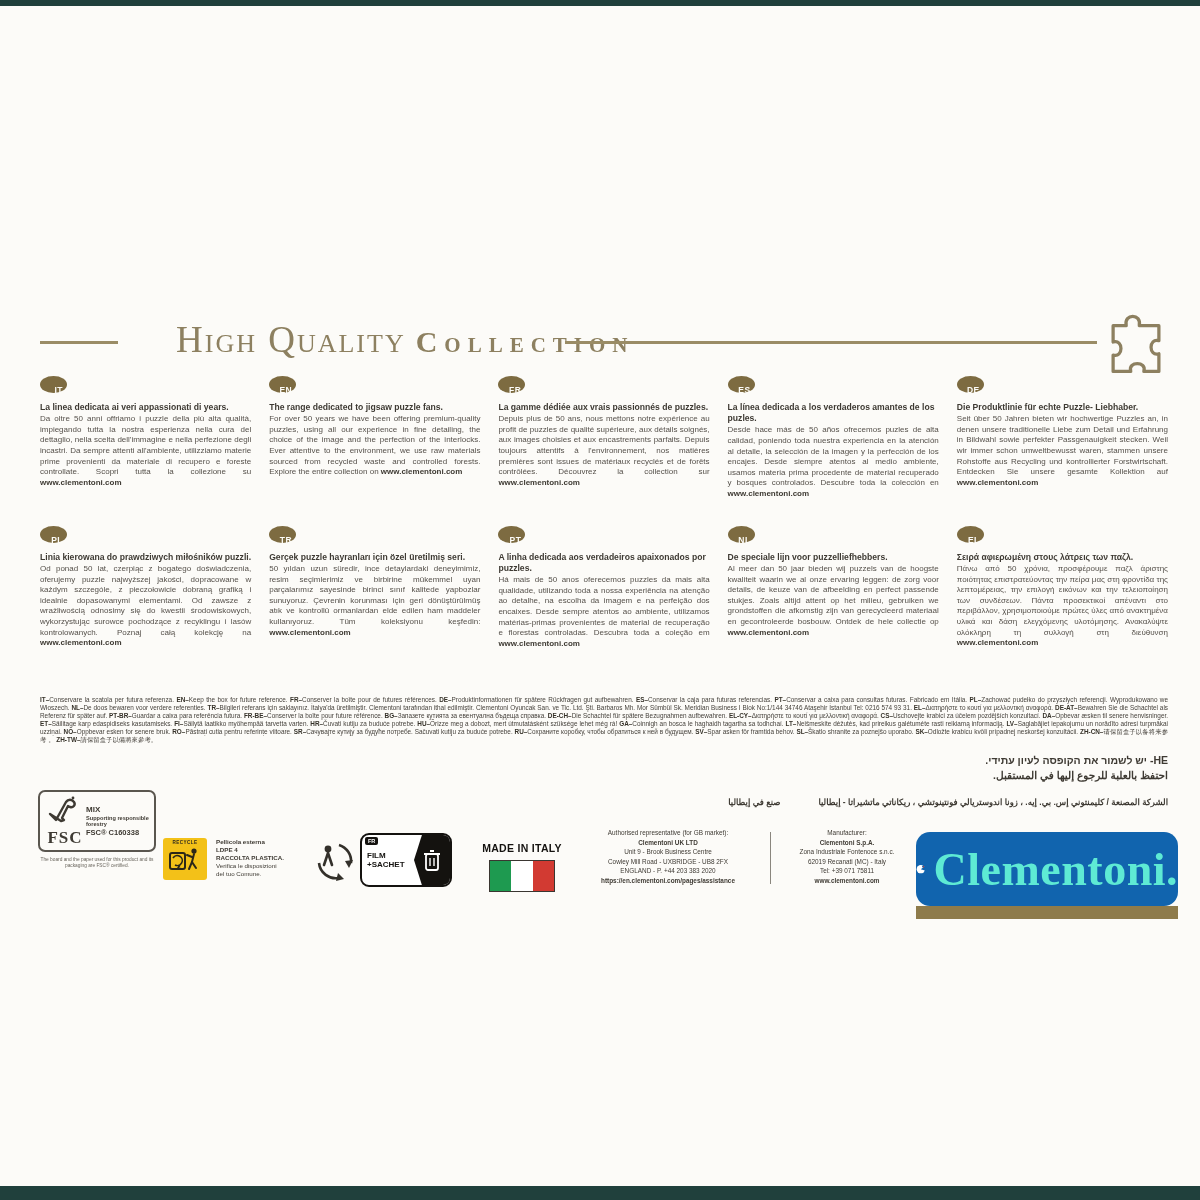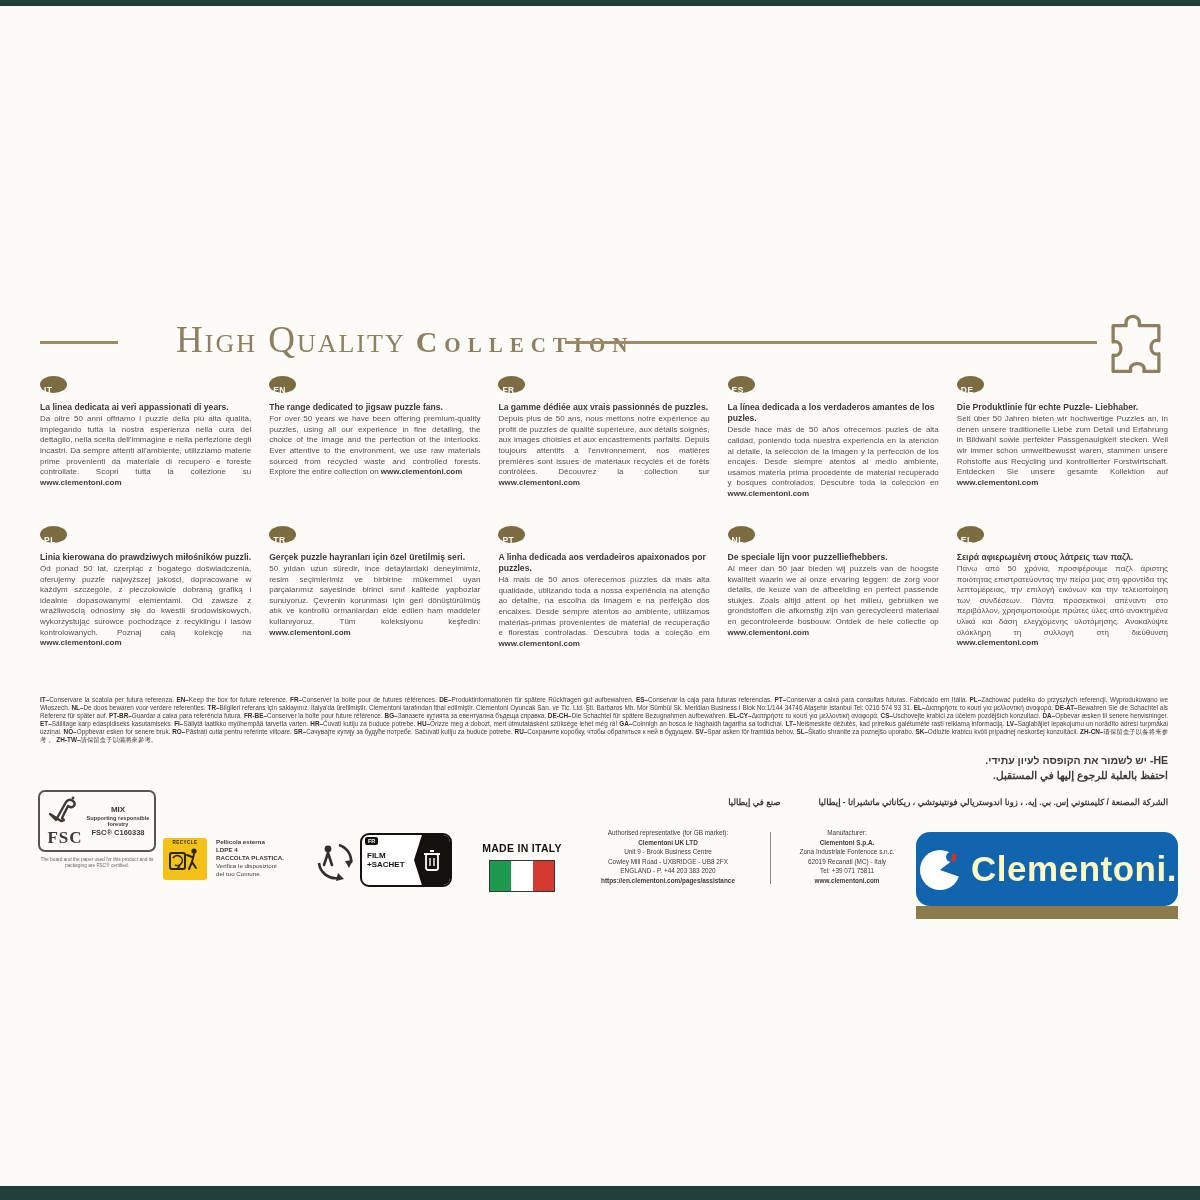--- a/index.html
+++ b/index.html
@@ -10,42 +10,42 @@
   .rule{position:absolute;height:3px;background:#9a8c66;}
   #title{position:absolute;left:128px;top:318px;white-space:nowrap;color:#8d8060;
          font-family:"Liberation Serif",serif;}
   #title .t1{font-variant:small-caps;font-size:37px;letter-spacing:2px;font-weight:400;margin-left:48px;}
   #title .t2{font-variant:small-caps;font-size:30px;letter-spacing:7px;font-weight:600;margin-left:10px;}
   
   #grid{position:absolute;left:40px;top:376px;width:1128px;display:grid;
         grid-template-columns:repeat(5,1fr);column-gap:18px;row-gap:26px;}
   .lang-block{min-height:121px;}
   .badge{display:inline-block;min-width:27px;height:17px;line-height:17px;padding:6px 4px;box-sizing:border-box;
-         background:#7d6b41;color:#fdfcf8;border-radius:50%;text-align:left;
+         background:#7d6b41;color:#fdfcf8;border-radius:50%;text-align:right;
          font-size:8.5px;font-weight:bold;letter-spacing:.5px;}
   .bhead{margin:5px 0 0 0;font-size:8.6px;font-weight:bold;color:#3e3a33;line-height:1.3;}
   .bbody{margin:1px 0 0 0;font-size:8px;line-height:1.33;color:#55504a;text-align:justify;}
   .burl{color:#3e3a33;}
   
   #fine-print{position:absolute;left:40px;top:696px;width:1128px;font-size:6.4px;line-height:1.26;
               text-align:justify;color:#46423c;}
   #fine-print b{color:#353128;}
   
   .rtl{position:absolute;right:32px;direction:rtl;text-align:right;color:#3e3a33;}
   #hebrew-line{top:754px;font-size:10.5px;font-weight:bold;}
   #arabic-line{top:769px;font-size:10.5px;font-weight:bold;}
   #arabic-mfr{top:797px;font-size:8.5px;font-weight:bold;width:520px;}
   #arabic-mfr .gap{display:inline-block;width:38px;}
   
   .abs{position:absolute;}
   #fsc-box{left:38px;top:790px;width:118px;height:62px;border:2px solid #5a564f;border-radius:7px;
            display:flex;align-items:center;box-sizing:border-box;padding:3px 4px;}
   #fsc-left{width:42px;text-align:center;color:#3e3a33;}
   #fsc-left .fsc-word{font-family:"Liberation Serif",serif;font-weight:bold;font-size:17px;letter-spacing:1px;}
-  #fsc-right{flex:1;text-align:center;color:#3e3a33;}
+  #fsc-right{flex:1;color:#3e3a33;}
   #fsc-right .mix{font-size:8px;font-weight:bold;}
   #fsc-right .sub{font-size:5.6px;font-weight:bold;line-height:1.15;margin:1px 0;}
   #fsc-right .cert{font-size:7.5px;font-weight:bold;}
   #fsc-note{left:36px;top:857px;width:122px;font-size:4.8px;line-height:1.3;text-align:center;color:#6a665e;}
   #recycle-yellow{left:163px;top:838px;width:44px;height:42px;background:#f3c118;border-radius:3px;
                   text-align:center;box-sizing:border-box;padding-top:2px;}
   #recycle-yellow .ry-label{font-size:4.6px;font-weight:bold;color:#2e2a20;letter-spacing:.4px;}
   #plastic-note{left:216px;top:838px;width:100px;font-size:6.2px;line-height:1.3;color:#3e3a33;}
   #plastic-note .pl-strong{font-weight:bold;}
   #triman{left:313px;top:839px;}
@@ -63,22 +63,22 @@
   #italy-flag .g{flex:1;background:#1e9a50;}
   #italy-flag .w{flex:1;background:#ffffff;}
   #italy-flag .r{flex:1;background:#d23a32;}
   .addr{font-size:6.4px;line-height:1.5;text-align:center;color:#3e3a33;}
   .addr .bold{font-weight:bold;}
   #uk-rep{left:568px;top:828px;width:200px;}
   #addr-divider{left:770px;top:832px;width:1px;height:52px;background:#8a867e;}
   #manufacturer{left:778px;top:828px;width:138px;}
   #clem-logo{left:916px;top:832px;width:262px;height:74px;background:#1164ae;border-radius:14px;
              display:flex;align-items:center;justify-content:center;gap:8px;}
-  #clem-logo .clem-text{color:#fef9c3;font-size:35px;font-weight:bold;letter-spacing:.5px;
-                        font-family:Liberation Sans, sans-serif;}
+  #clem-logo .clem-text{color:#5eead4;font-size:46px;font-weight:bold;letter-spacing:.5px;
+                        font-family:Liberation Serif, serif;}
   #gold-bar{left:916px;top:906px;width:262px;height:13px;background:#8e7b4b;}
 </style>
 </head>
 <body>
 
 <div id="canvas">
 
   <div class="edge" style="top:0;height:6px;"></div>
   <div class="edge" style="top:1186px;height:14px;"></div>
 

